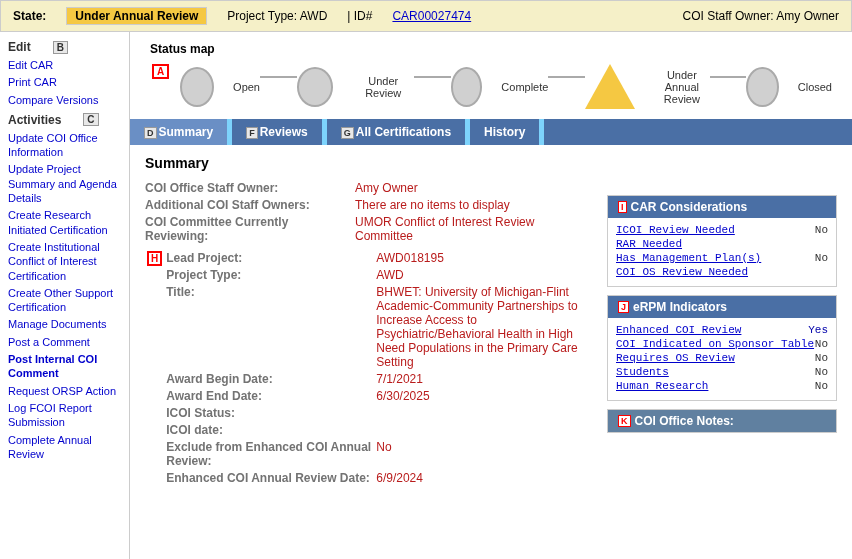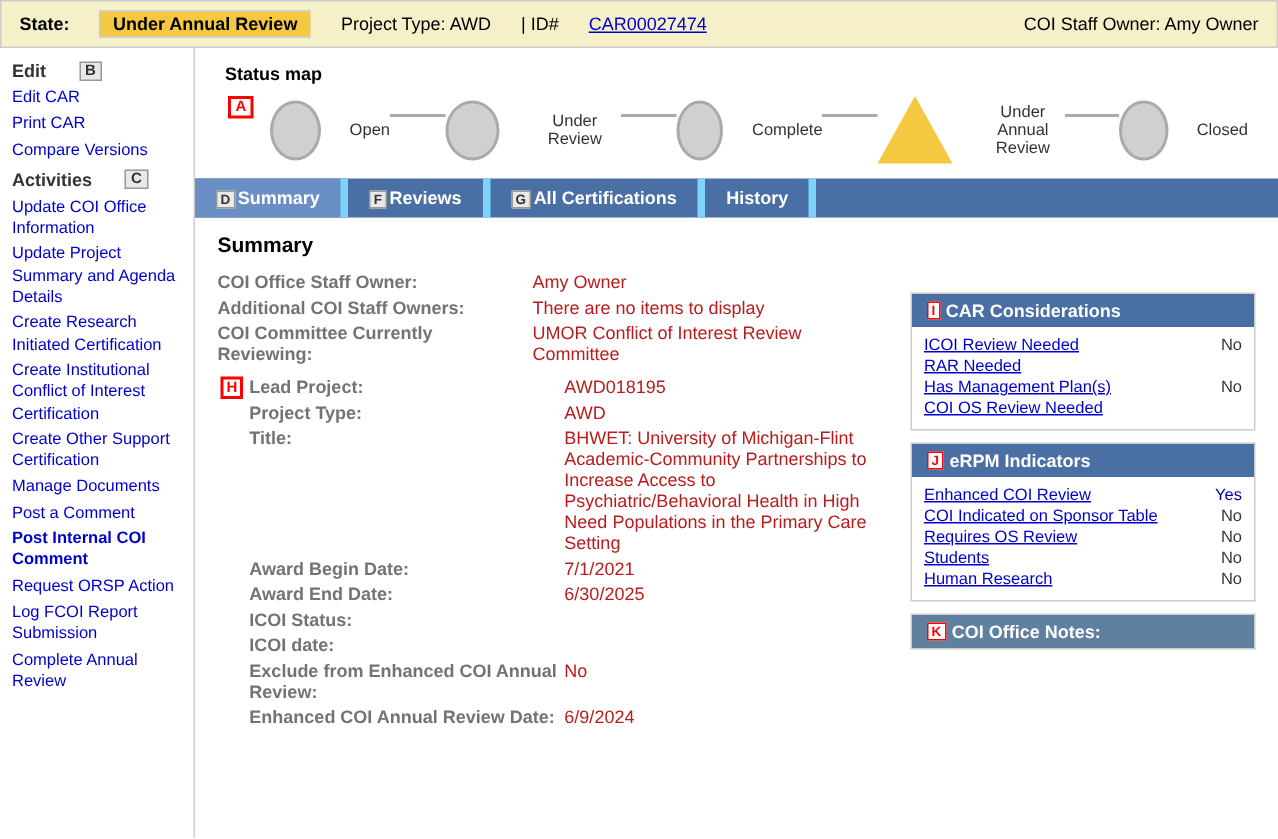--- a/index.html
+++ b/index.html
@@ -45,21 +45,21 @@
     .summary-title { font-weight: bold; font-size: 14px; margin-bottom: 10px; }
     .info-row { display: flex; margin-bottom: 3px; font-size: 12px; }
     .info-label { font-weight: bold; width: 210px; min-width: 210px; color: #737373; }
     .info-value { color: #b91c1c; flex: 1; }
     
     
     .side-panels { width: 230px; min-width: 230px; display: flex; flex-direction: column; gap: 8px; padding-top: 40px; }
     .panel { border: 1px solid #ccc; }
     .panel-header { background: #4a6fa5; color: #fff; font-weight: bold; font-size: 12px; padding: 4px 8px; display: flex; align-items: center; gap: 4px; }
     .panel-body { padding: 6px 8px; }
-    .panel-row { display: flex; justify-content: space-between; font-size: 11px; margin-bottom: 2px; }
+    .panel-row { display: flex; justify-content: space-between; font-size: 11px; margin-bottom: 2px; font-family: Liberation Mono, monospace; }
     .panel-row .row-label { color: #0000cc; text-decoration: underline; cursor: pointer; }
     .panel-row .row-value { font-weight: normal; color: #333; }
     .panel-row .row-value.yes { color: #0000aa; }
   </style>
 </head>
 <body>
 
 <div class="outer">
 
   <div class="top-bar">

